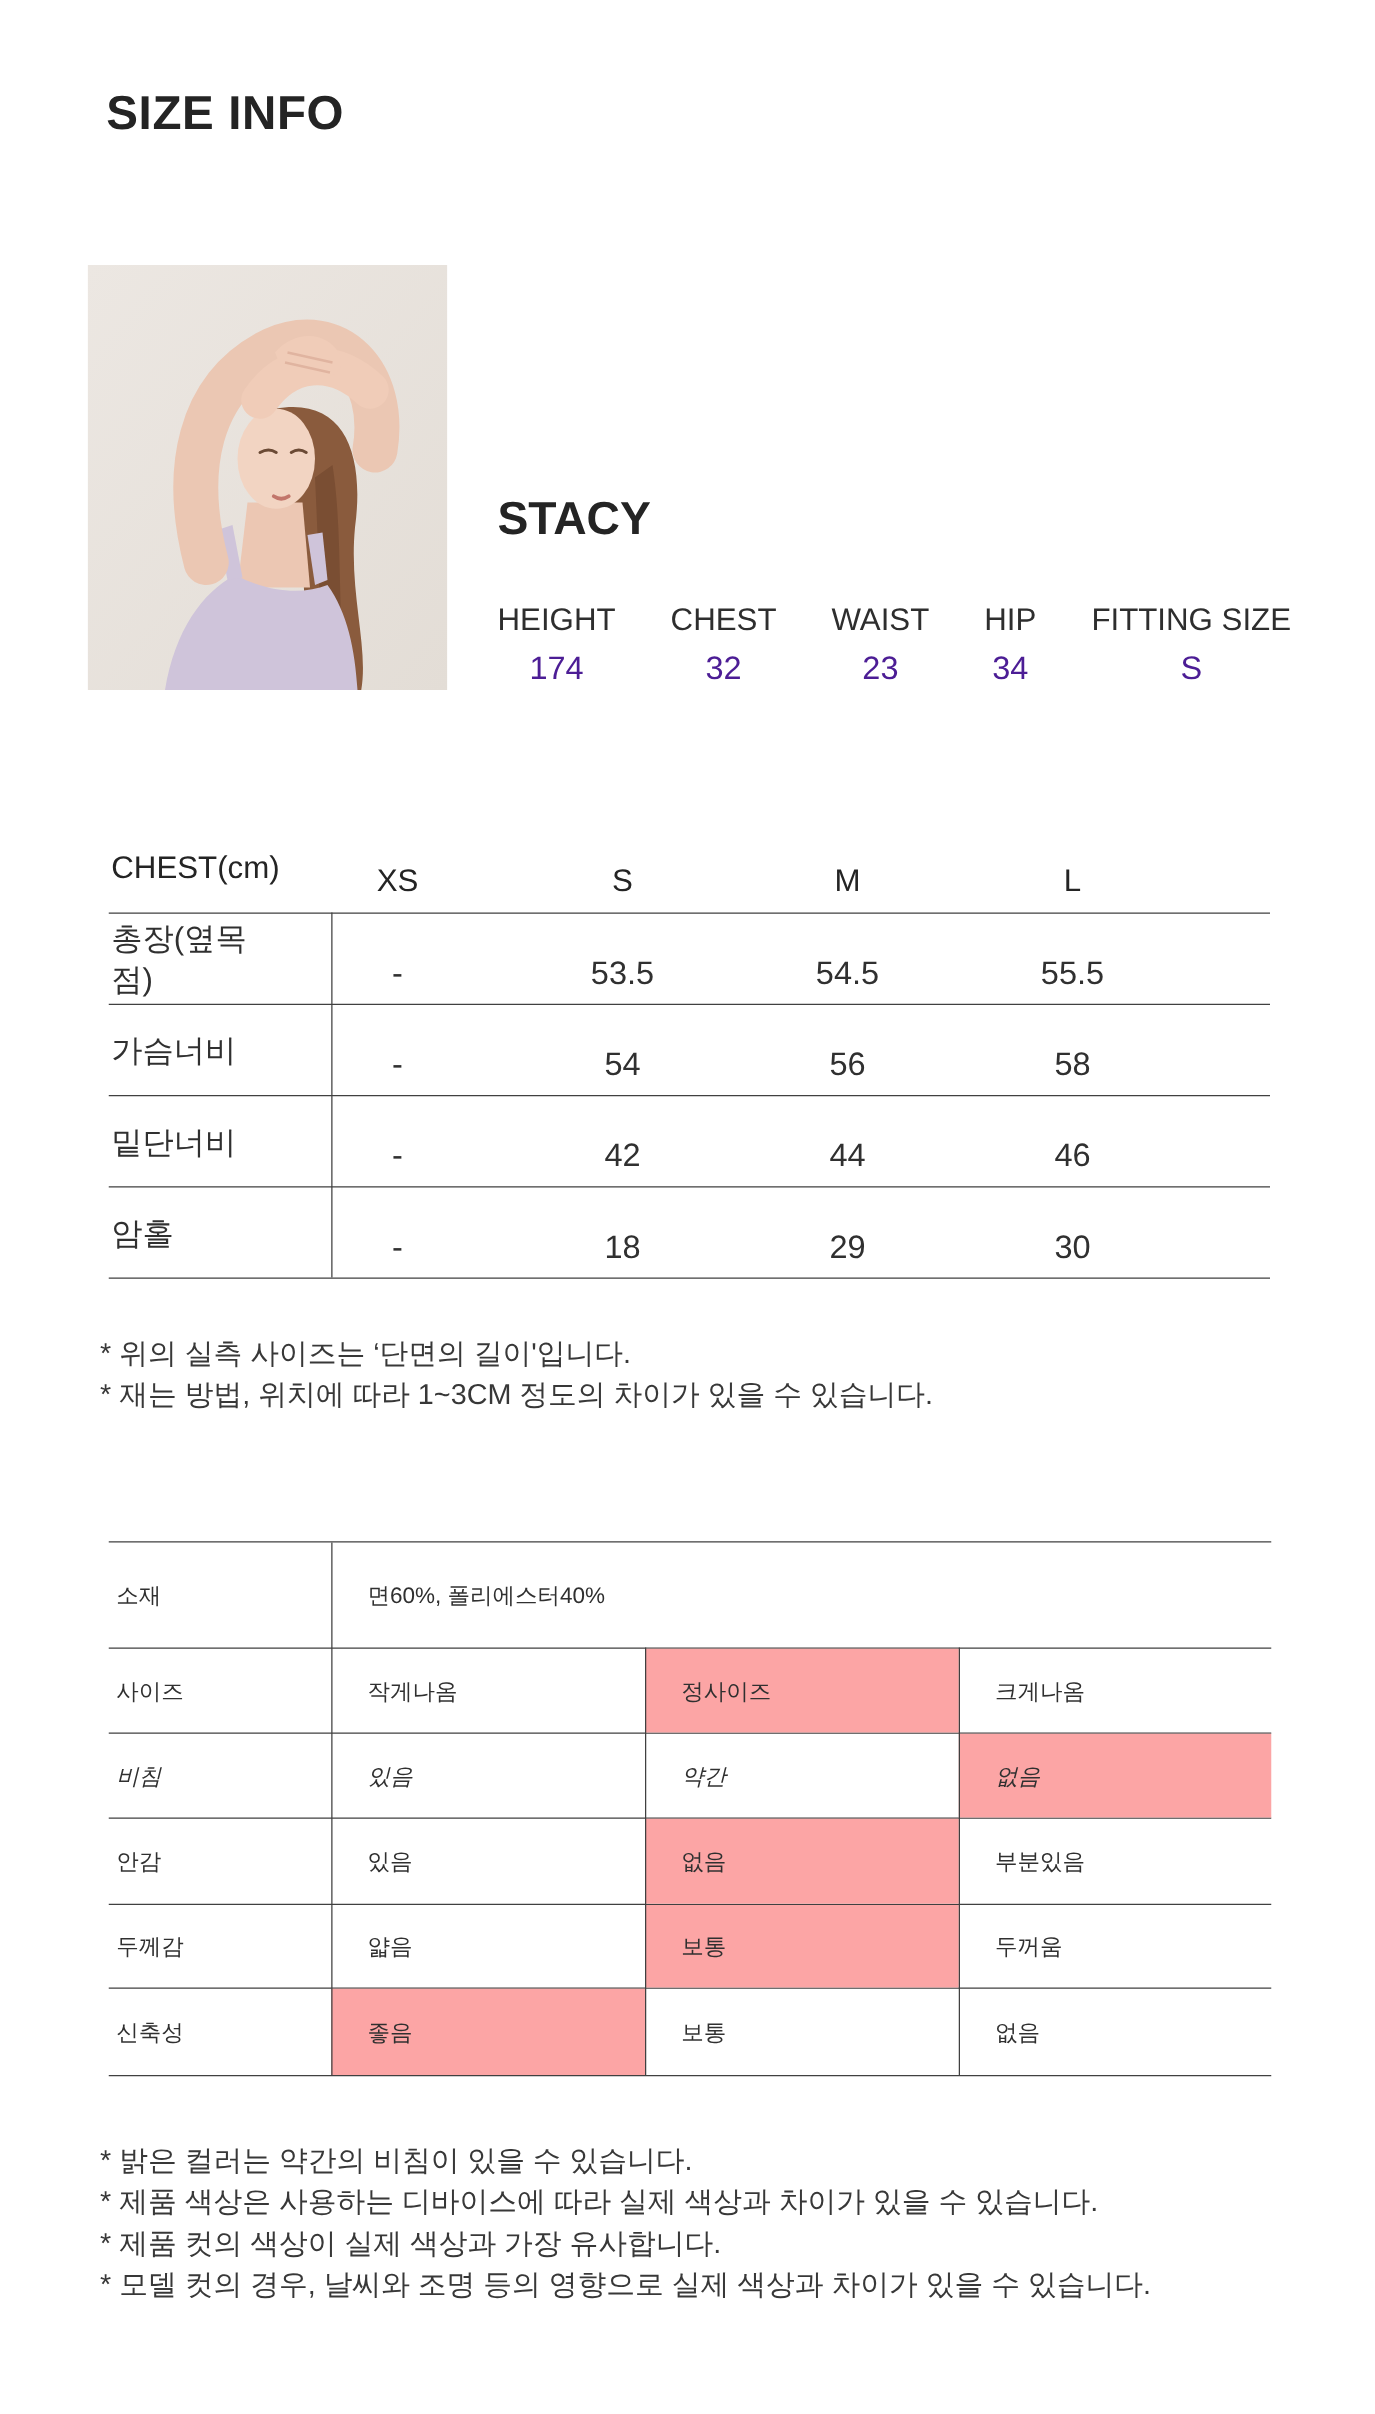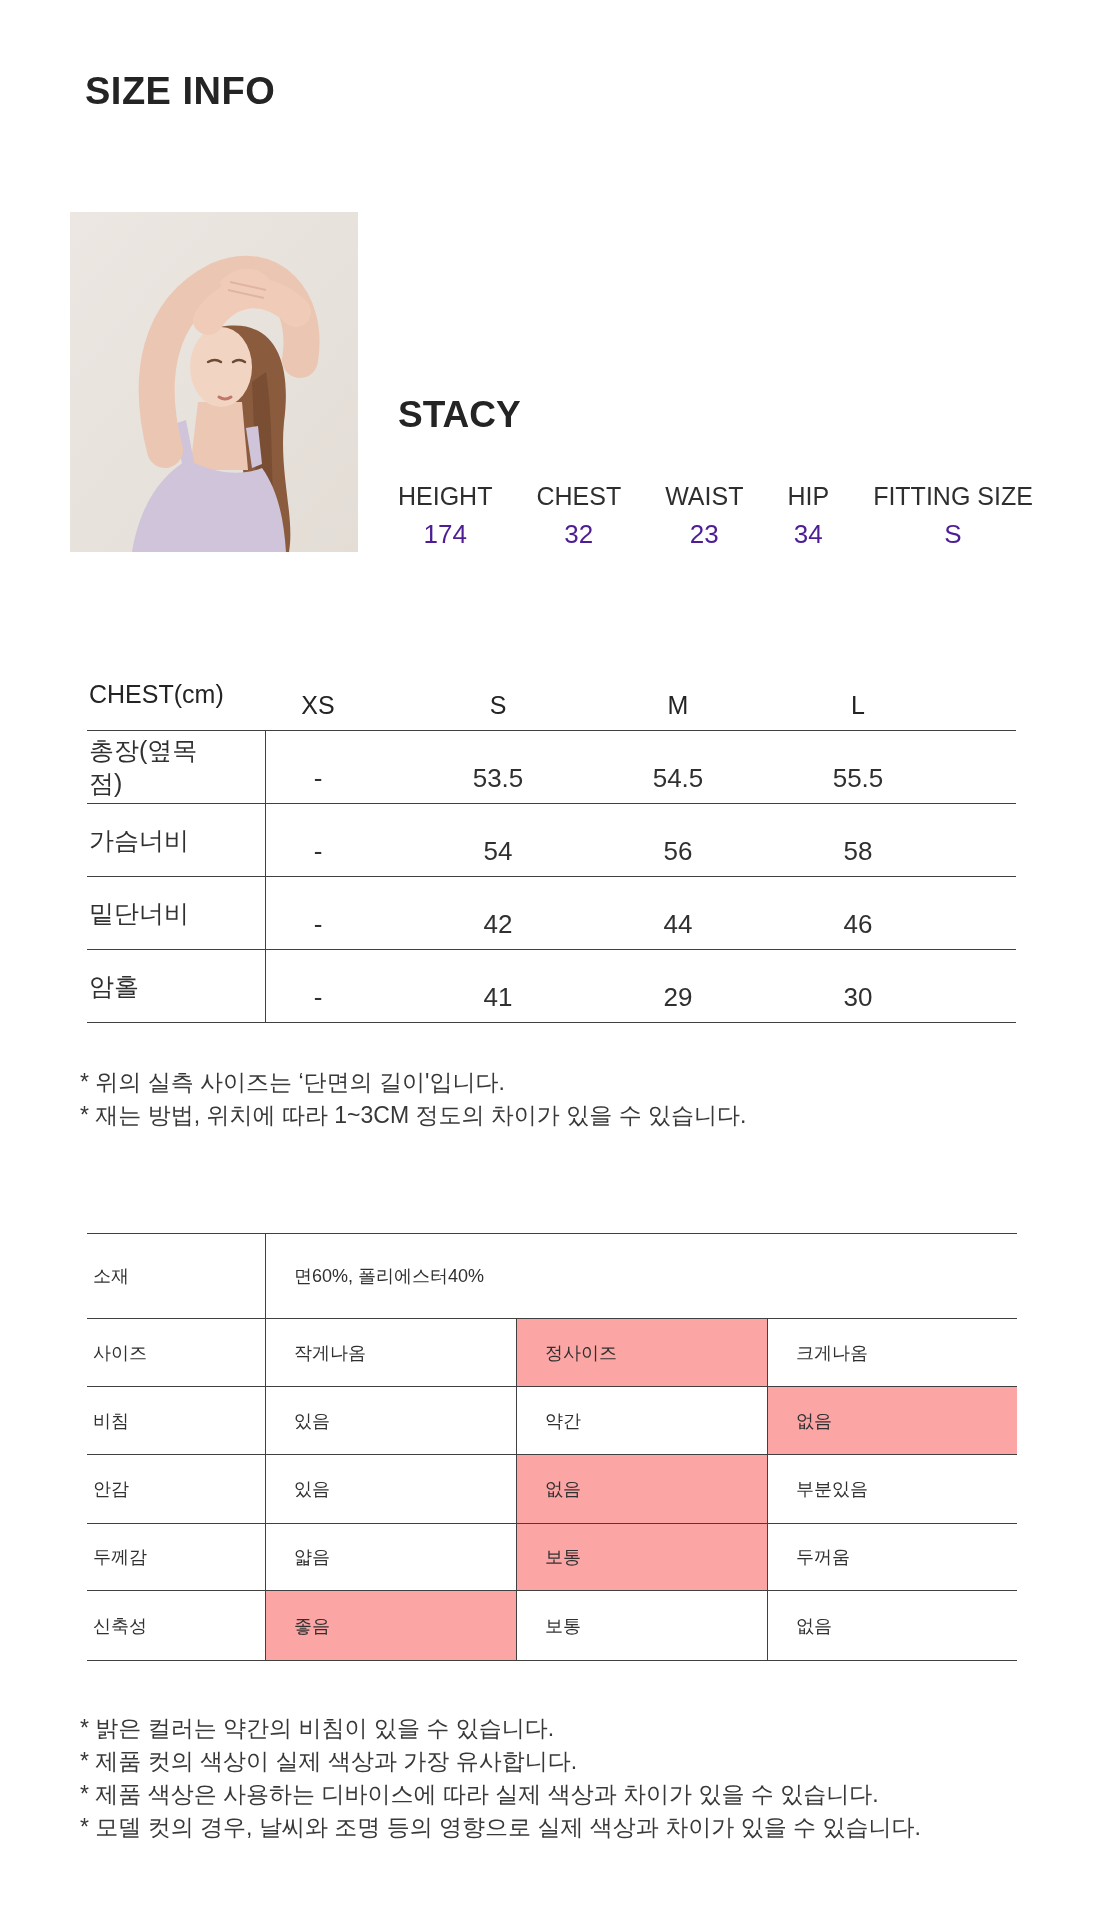--- a/index.html
+++ b/index.html
@@ -31,21 +31,21 @@
   
   .note-block { position:absolute; left:80px; font-size:23px; line-height:33px; color:#383838; }
   .note-block.n1 { top:1066px; }
   .note-block.n2 { top:1712px; }
 
   
   .fabric-table { position:absolute; left:87px; top:1233px; width:930px;
                   border-top:1px solid #404040; border-bottom:1px solid #404040; }
   .fb-row { display:grid; grid-template-columns:178px 251px 251px 250px; font-size:18px; color:#303030; }
   .fb-row.material { grid-template-columns:178px 1fr; height:84px; }
-  .fb-row.r1 { height:68px; } .fb-row.r2 { height:68px; } .fb-row.r3 { height:69px; }
+  .fb-row.r1 { height:68px; } .fb-row.r2 { height:68px;font-style:italic; } .fb-row.r3 { height:69px; }
   .fb-row.r4 { height:67px; } .fb-row.r5 { height:70px; }
   .fb-row + .fb-row { border-top:1px solid #404040; }
   .fb-cell { display:flex; align-items:center; height:100%; padding-left:29px; }
   .fb-label { padding-left:6px; }
   .fb-cell.hl { background:#fca5a5; }
   .fb-vline { position:absolute; width:1px; background:#404040; }
   .fb-v1 { left:178px; top:0; height:426px; }
   .fb-v2 { left:429px; top:84px; height:342px; }
   .fb-v3 { left:680px; top:84px; height:342px; }
 </style>
@@ -138,21 +138,21 @@
     <div class="size-row st-grid">
       <div class="st-first">밑단너비</div>
       <div class="st-cell">-</div>
       <div class="st-cell">42</div>
       <div class="st-cell">44</div>
       <div class="st-cell">46</div>
     </div>
     <div class="size-row st-grid">
       <div class="st-first">암홀</div>
       <div class="st-cell">-</div>
-      <div class="st-cell">41</div>
+      <div class="st-cell">18</div>
       <div class="st-cell">29</div>
       <div class="st-cell">30</div>
     </div>
     <div class="size-vline"></div>
   </div>
 
   <div class="note-block n1">
     <div>* 위의 실측 사이즈는 ‘단면의 길이'입니다.</div>
     <div>* 재는 방법, 위치에 따라 1~3CM 정도의 차이가 있을 수 있습니다.</div>
   </div>
@@ -192,18 +192,18 @@
       <div class="fb-cell">보통</div>
       <div class="fb-cell">없음</div>
     </div>
     <div class="fb-vline fb-v1"></div>
     <div class="fb-vline fb-v2"></div>
     <div class="fb-vline fb-v3"></div>
   </div>
 
   <div class="note-block n2">
     <div>* 밝은 컬러는 약간의 비침이 있을 수 있습니다.</div>
+    <div>* 제품 색상은 사용하는 디바이스에 따라 실제 색상과 차이가 있을 수 있습니다.</div>
     <div>* 제품 컷의 색상이 실제 색상과 가장 유사합니다.</div>
-    <div>* 제품 색상은 사용하는 디바이스에 따라 실제 색상과 차이가 있을 수 있습니다.</div>
     <div>* 모델 컷의 경우, 날씨와 조명 등의 영향으로 실제 색상과 차이가 있을 수 있습니다.</div>
   </div>
 
 </div>
 
 </body></html>

